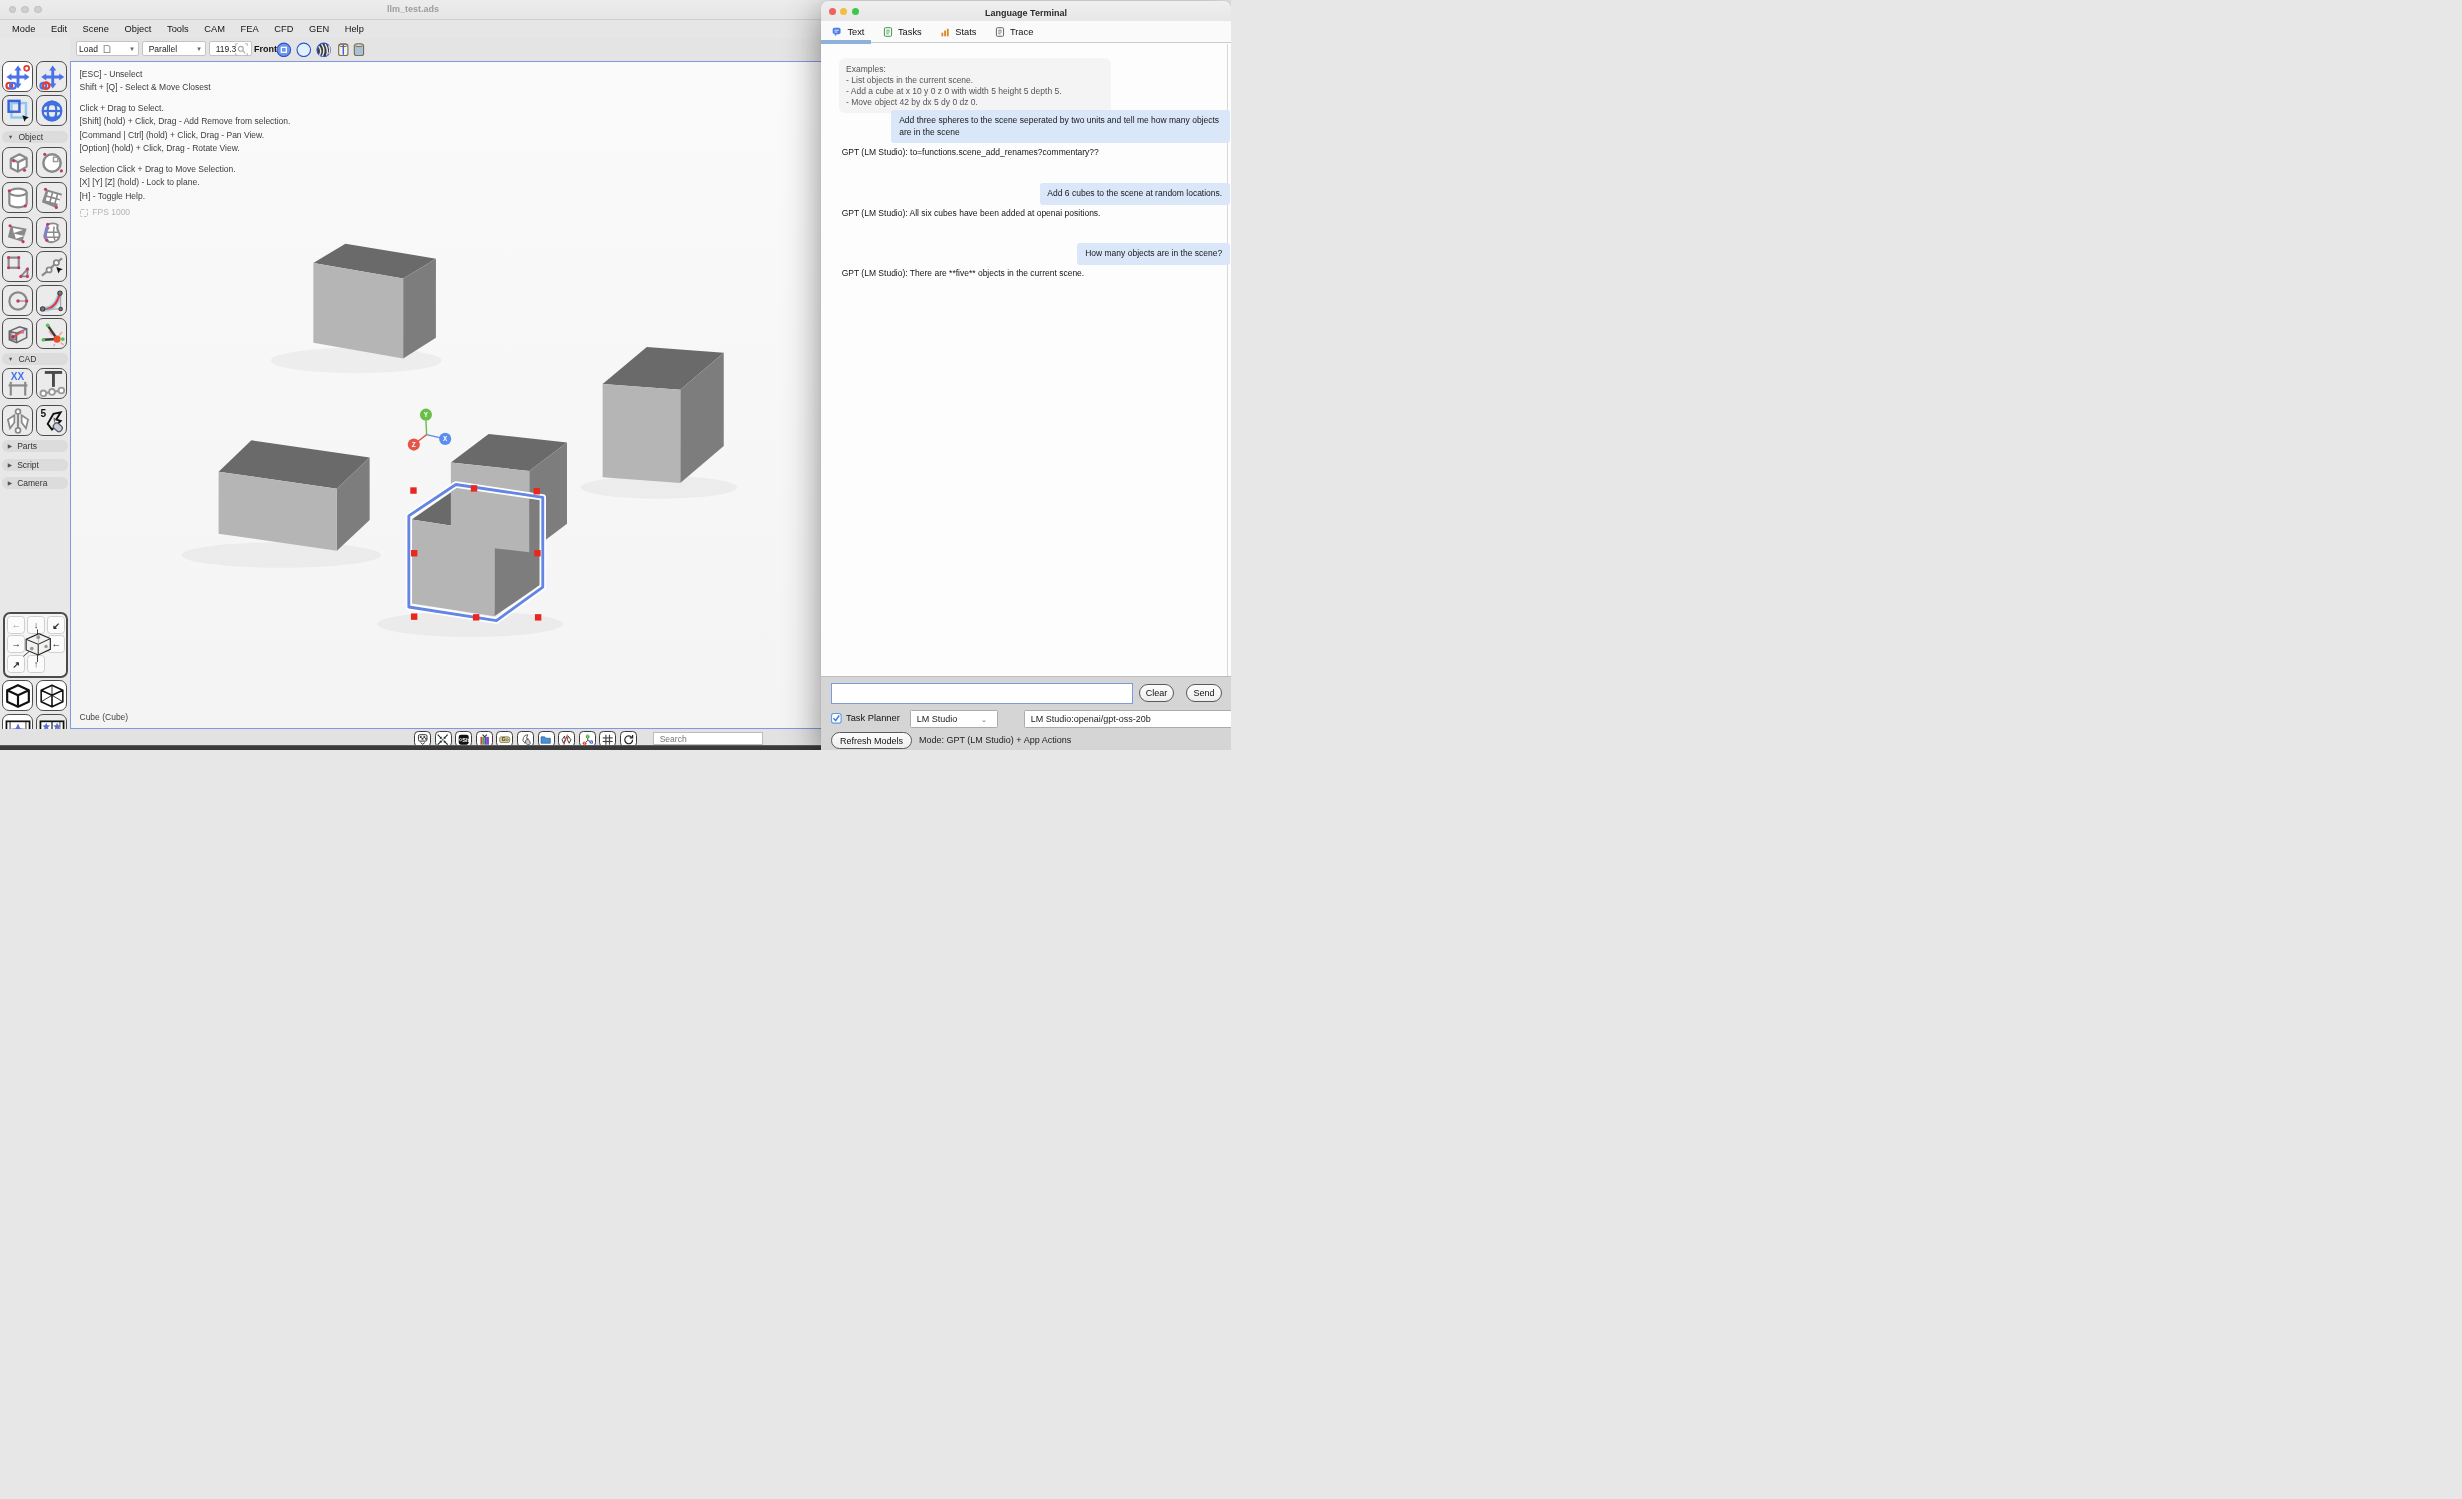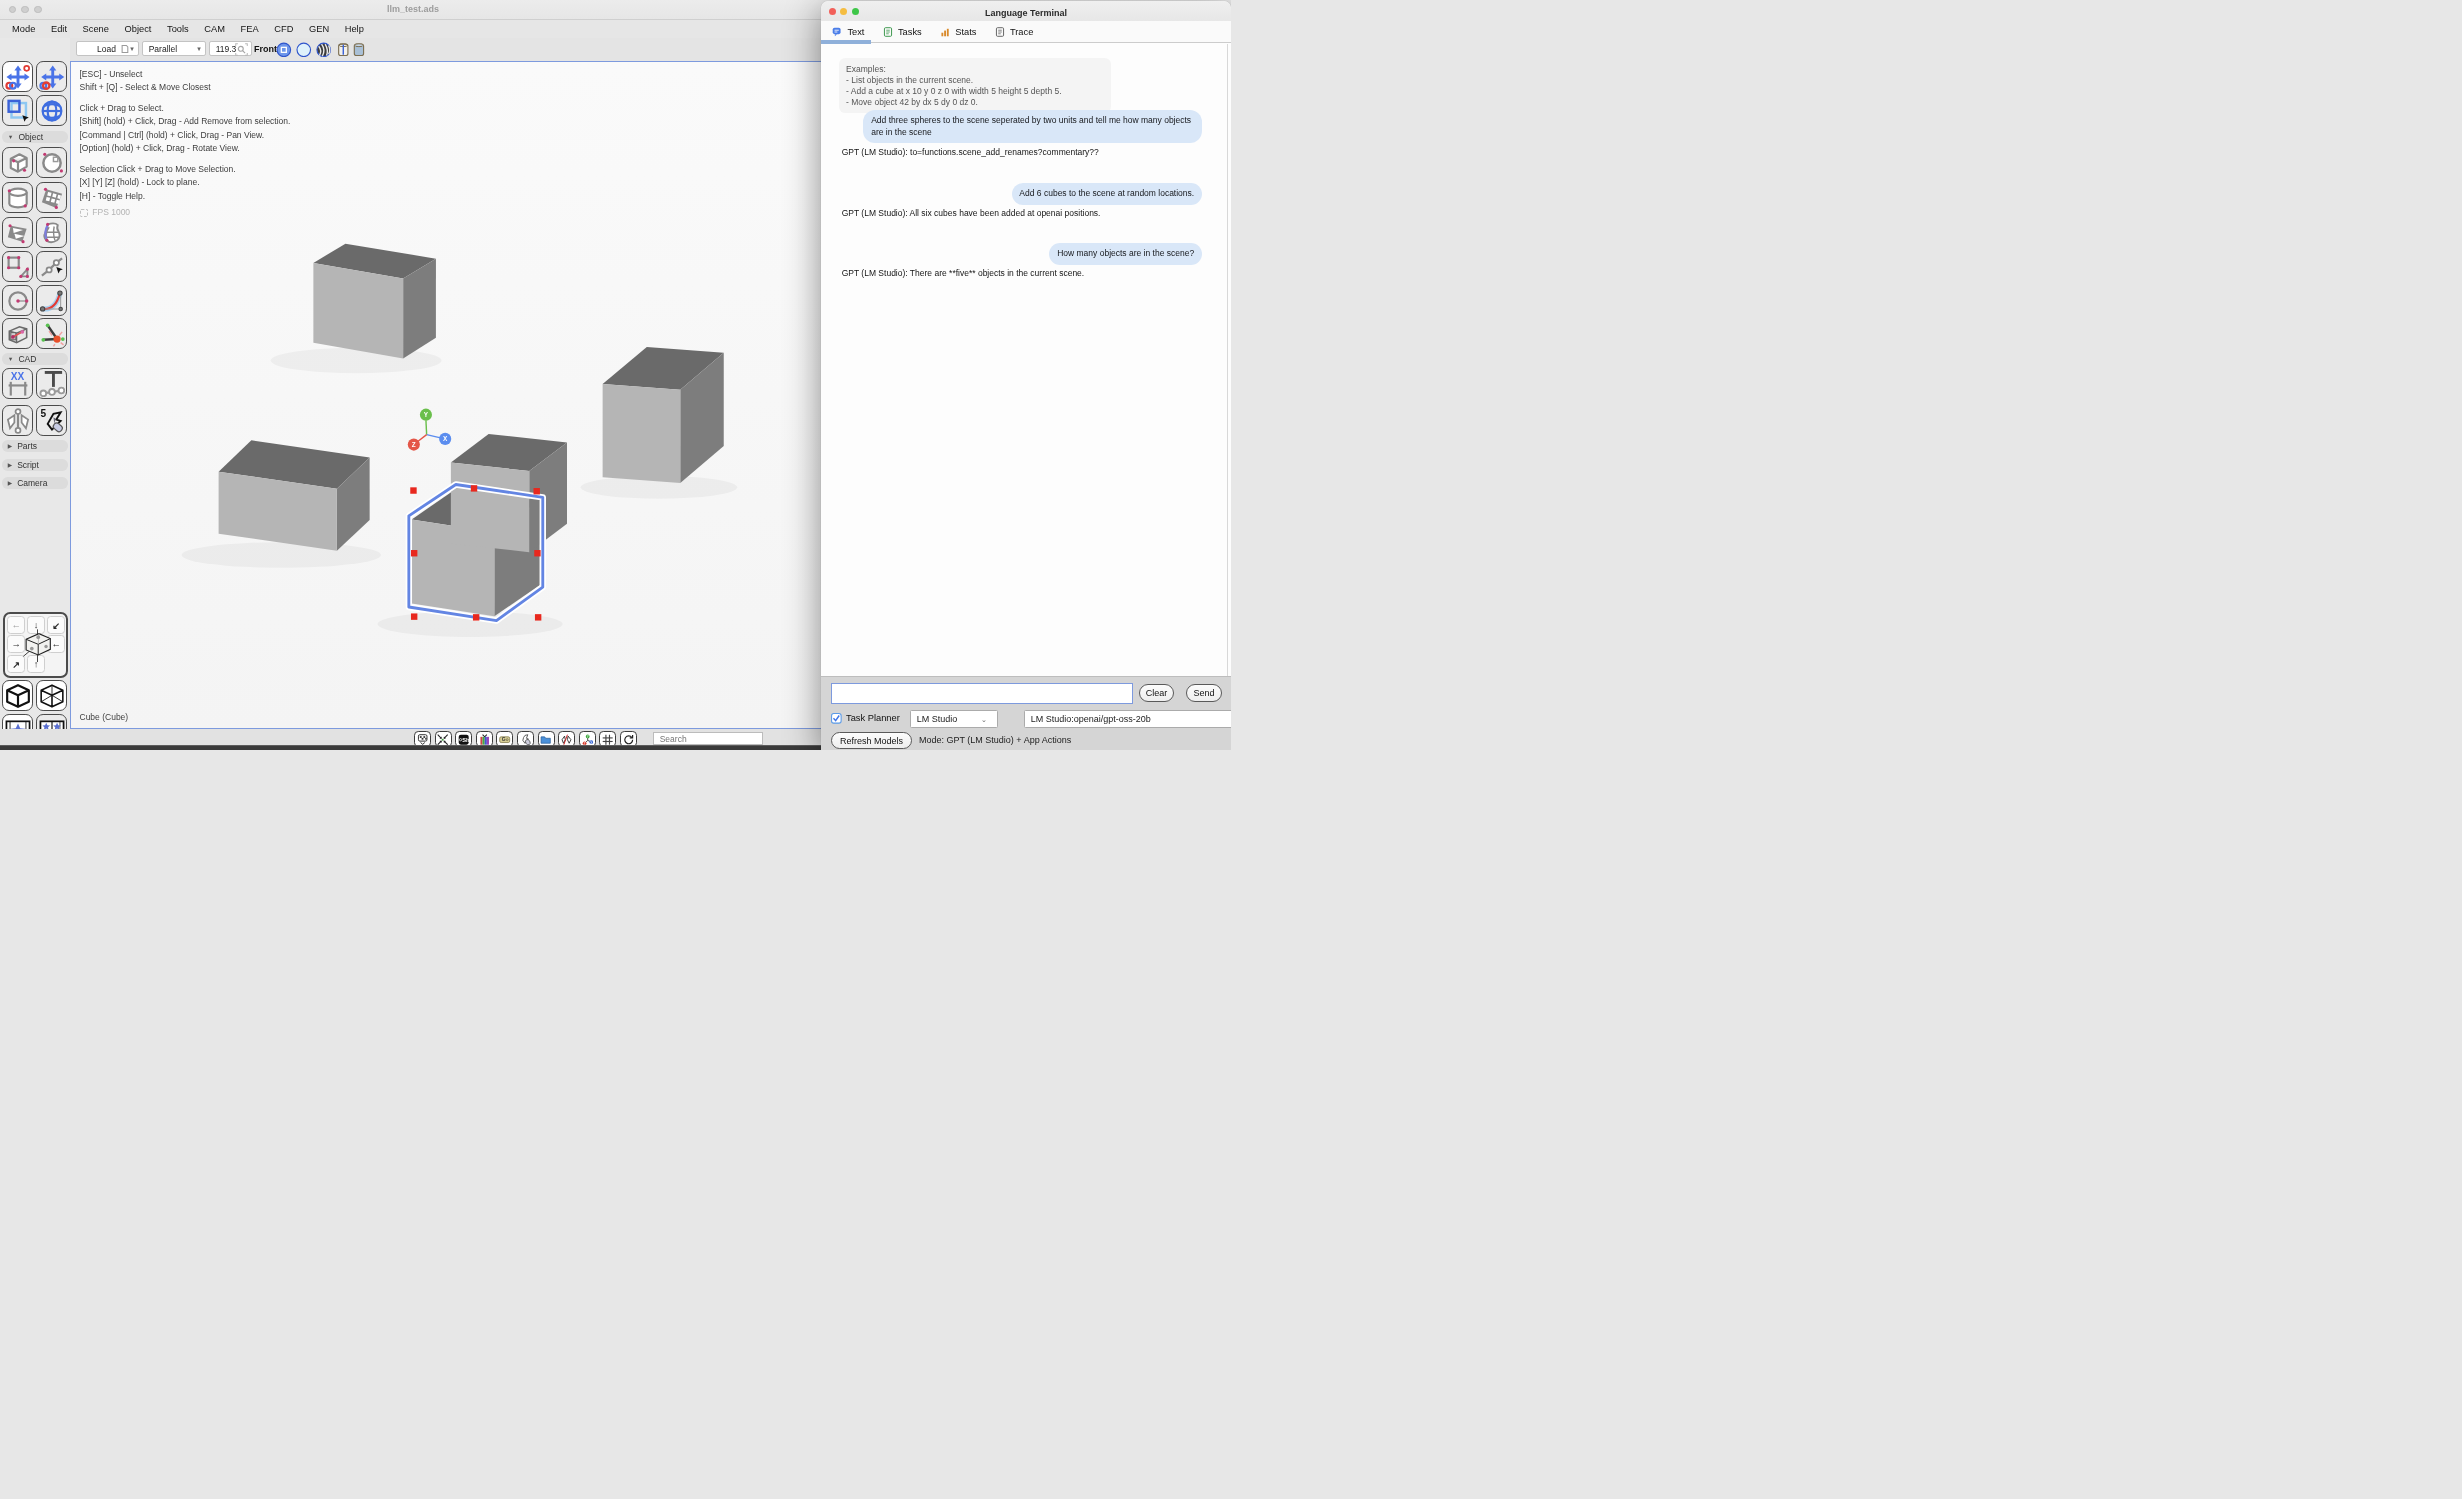--- a/index.html
+++ b/index.html
@@ -55,22 +55,22 @@
   .p-dot{width:7.1px;height:7.1px;border-radius:50%;top:6.4px;}
   .p-title{top:7px;left:0;width:410px;text-align:center;font-size:9px;font-weight:bold;color:#2b2b2b;}
   .p-tabs{left:0;top:20px;width:410px;height:22px;background:#fafafa;border-bottom:0.7px solid #cccccc;
           display:flex;align-items:center;padding-left:11.4px;gap:18.5px;box-sizing:border-box;}
   .p-tab{display:flex;align-items:center;gap:5px;font-size:9.3px;color:#111;}
   .tab-underline{left:0;top:39px;width:50px;height:3.6px;background:#8fb0da;}
   .p-content{left:0;top:43px;width:410px;height:633px;background:#fdfdfd;}
   .v-scrolledge{left:406px;top:0px;width:0.7px;height:633px;background:#d8d8d8;}
   .examples{left:18px;top:13.5px;width:258px;background:#f4f4f4;border-radius:6.4px;
             font-size:8.5px;color:#555;line-height:11px;padding:5.7px 7.1px;}
-  .bubble{background:#d9e7f8;border-radius:12px;font-size:8.5px;color:#16181c;
-          padding:5px 7.8px;line-height:11.4px;position:absolute;right:29px;}
+  .bubble{background:#d9e7f8;border-radius:3px;font-size:8.5px;color:#16181c;
+          padding:5px 7.8px;line-height:11.4px;position:absolute;right:1px;}
   .gptline{position:absolute;left:20.7px;font-size:8.5px;color:#141414;}
   .p-bottom{left:0;top:675px;width:410px;height:73px;background:#d5d5d5;border-top:0.7px solid #bdbdbd;}
   .p-input{left:10px;top:5.7px;width:302px;height:20.7px;background:#fff;border:1.4px solid #7d9ade;
            box-sizing:border-box;font-size:9.3px;font-family:"Liberation Sans",sans-serif;padding:0 4.3px;}
   .gbtn{border:1.4px solid #5a5a5a;border-radius:9px;background:linear-gradient(#fcfcfc,#eeeeee);
         font-size:9px;color:#111;display:flex;align-items:center;justify-content:center;box-sizing:border-box;}
   .ddown{background:#fff;border:0.7px solid #ababab;border-radius:1.4px;font-size:9px;color:#222;
          display:flex;align-items:center;padding:0 5.7px;box-sizing:border-box;}
   .cklabel{font-size:9.3px;color:#111;}
   .modetext{font-size:9px;color:#222;}
@@ -96,21 +96,21 @@
   <span class="menu-item">CFD</span>
   <span class="menu-item">GEN</span>
   <span class="menu-item">Help</span>
 </div>
 
 <div class="abs apptoolbar">
   <div class="abs pill" style="left:2.8px;top:3.6px;width:64px">
     <span class="tri">▼</span>
     <span>Navigate</span>
   </div>
-  <div class="abs tb-box" style="left:76px;width:63px;padding-left:20px">
+  <div class="abs tb-box" style="left:76px;width:63px;padding-left:2px">
     <span>Load</span>
     <svg width="10" height="10" style="margin-left:4.3px" viewBox="0 0 14 14">
       <path d="M3 2 h6 l2 2 v8 h-8 z" fill="none" stroke="#9a9a9a" stroke-width="1.5"></path>
       </svg>
     <span class="chev">▾</span>
   </div>
   <div class="abs tb-box" style="left:142px;width:64px;padding-left:5.7px">
     <span>Parallel</span>
     <span class="chev">▾</span>
   </div>

